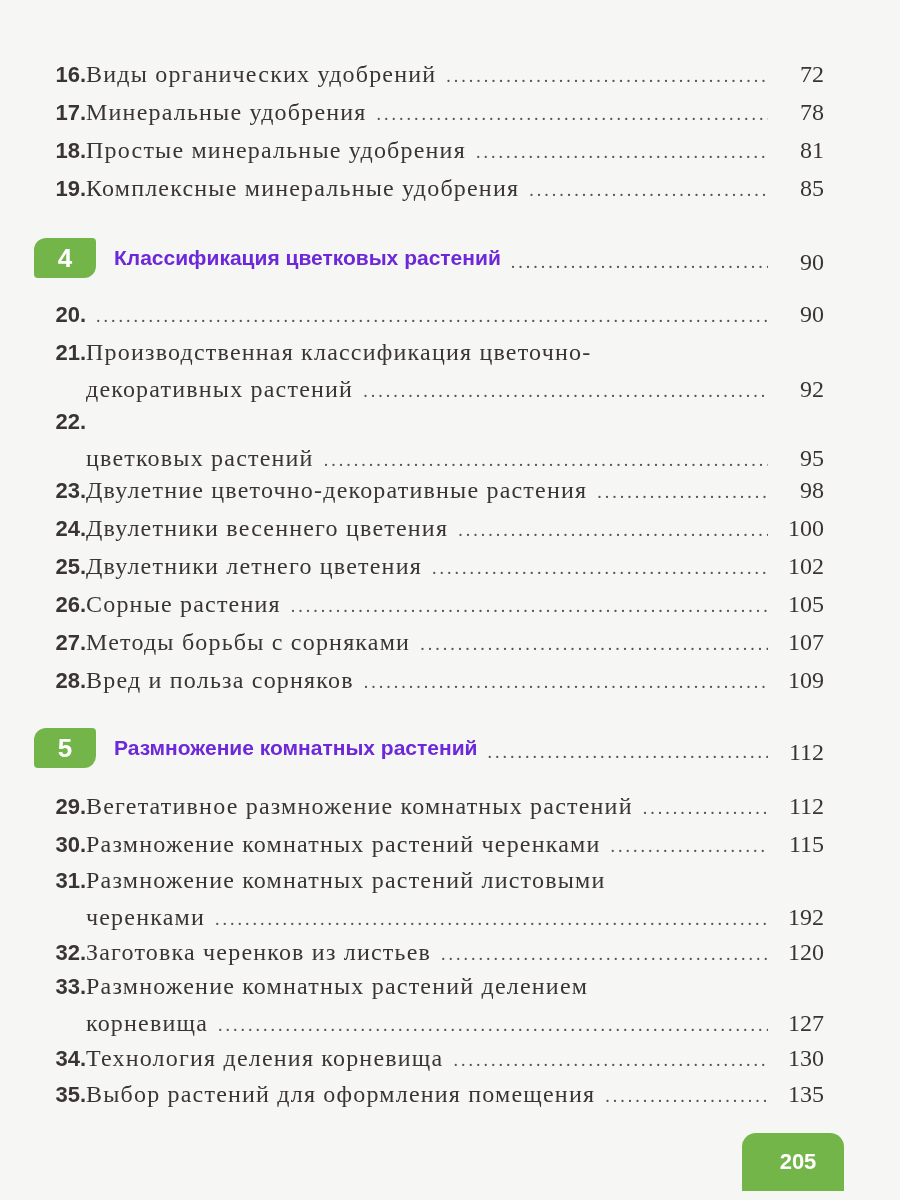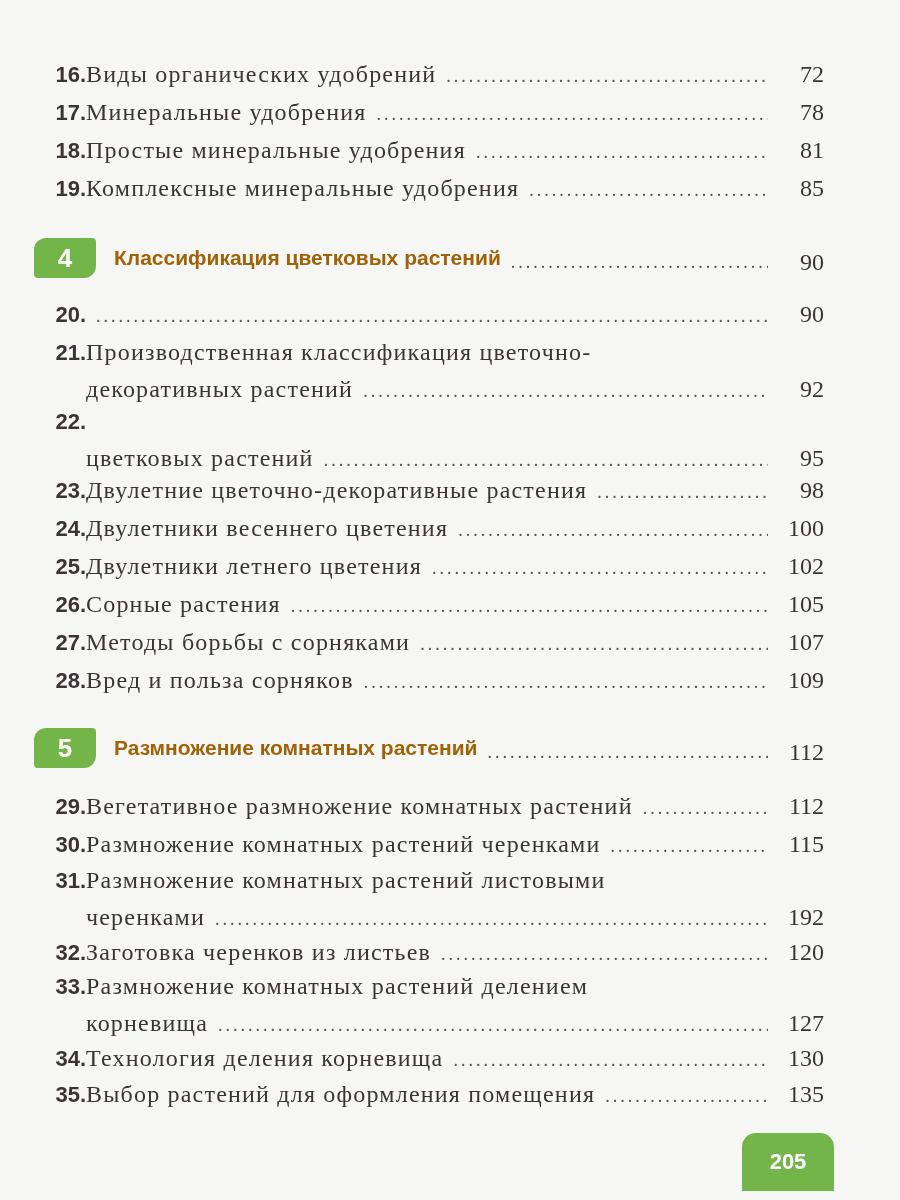--- a/index.html
+++ b/index.html
@@ -64,35 +64,35 @@
     font-family: "Liberation Sans", sans-serif;
     font-weight: bold;
     font-size: 26px;
     display: flex; align-items: center; justify-content: center;
     margin-right: 18px;
   }
   .chapter .title {
     font-family: "Liberation Sans", sans-serif;
     font-weight: bold;
     font-size: 21px;
-    color: #a16207;
+    color: #6d28d9;
   }
   .chapter .dots { margin-top: 8px; }
   .chapter .page-no { padding-top: 8px; }
   .footer-badge {
     position: absolute;
     left: 742px; top: 1133px;
     width: 92px; height: 58px;
     background: #73b548;
     border-radius: 14px 14px 0 0;
     color: #fff;
     font-family: "Liberation Sans", sans-serif;
     font-weight: bold;
     font-size: 22px;
-    display: flex; align-items: center; justify-content: center;
+    display: flex; align-items: center; justify-content: center; padding-left: 10px;
   }
 </style>
 </head>
 <body>
 
 <div class="page">
 
   <div class="entry" style="top:56px">
     <div class="row">
         <span class="num">16.</span>

